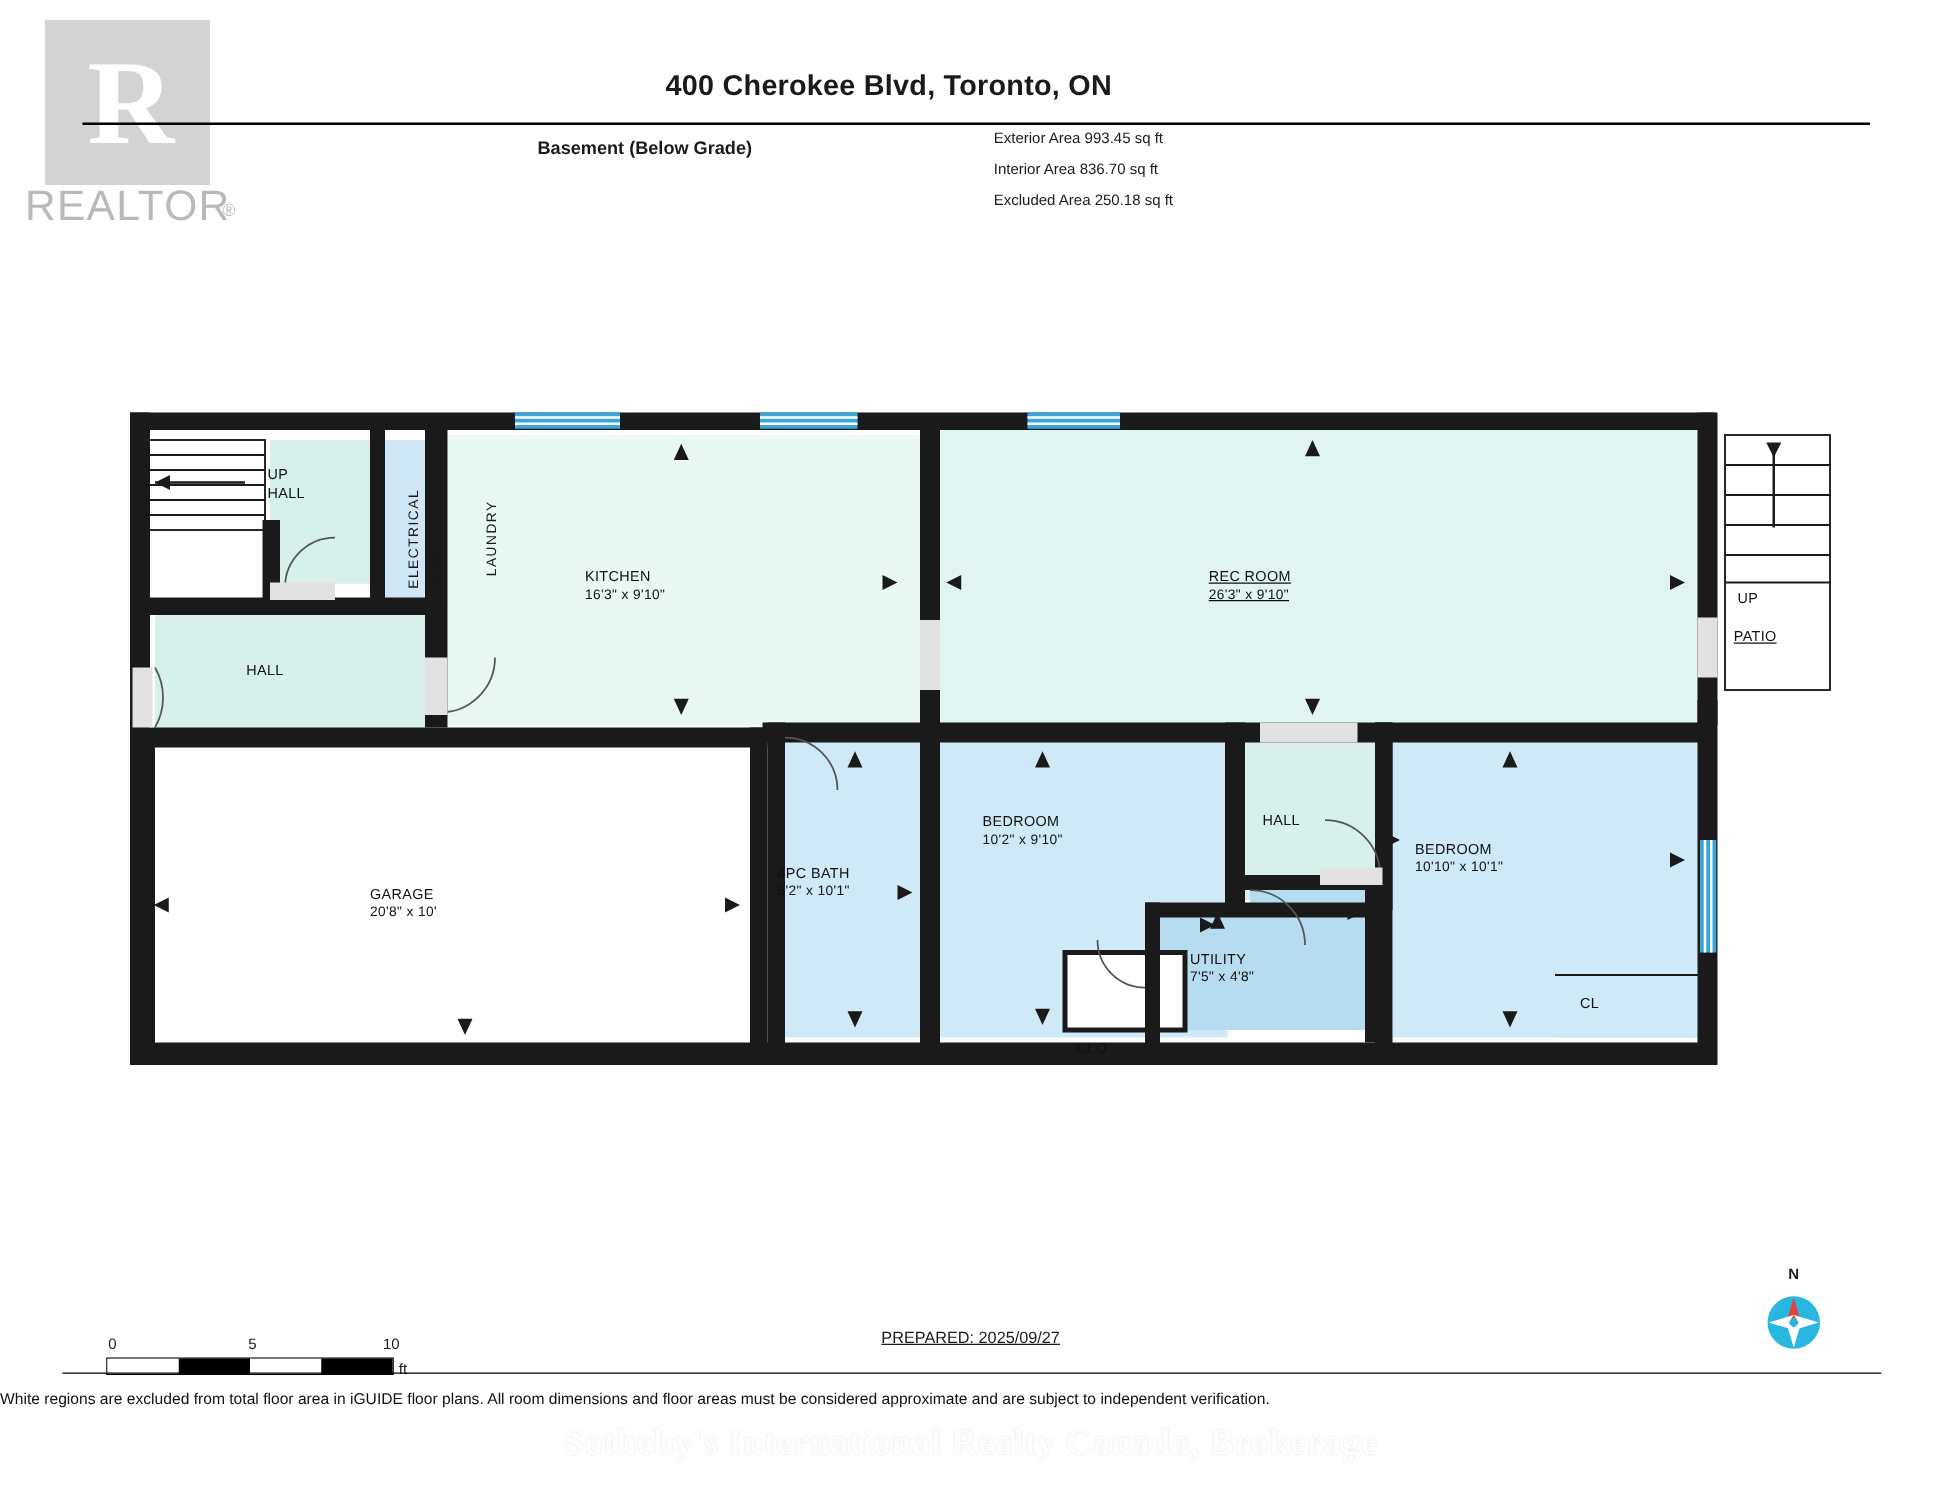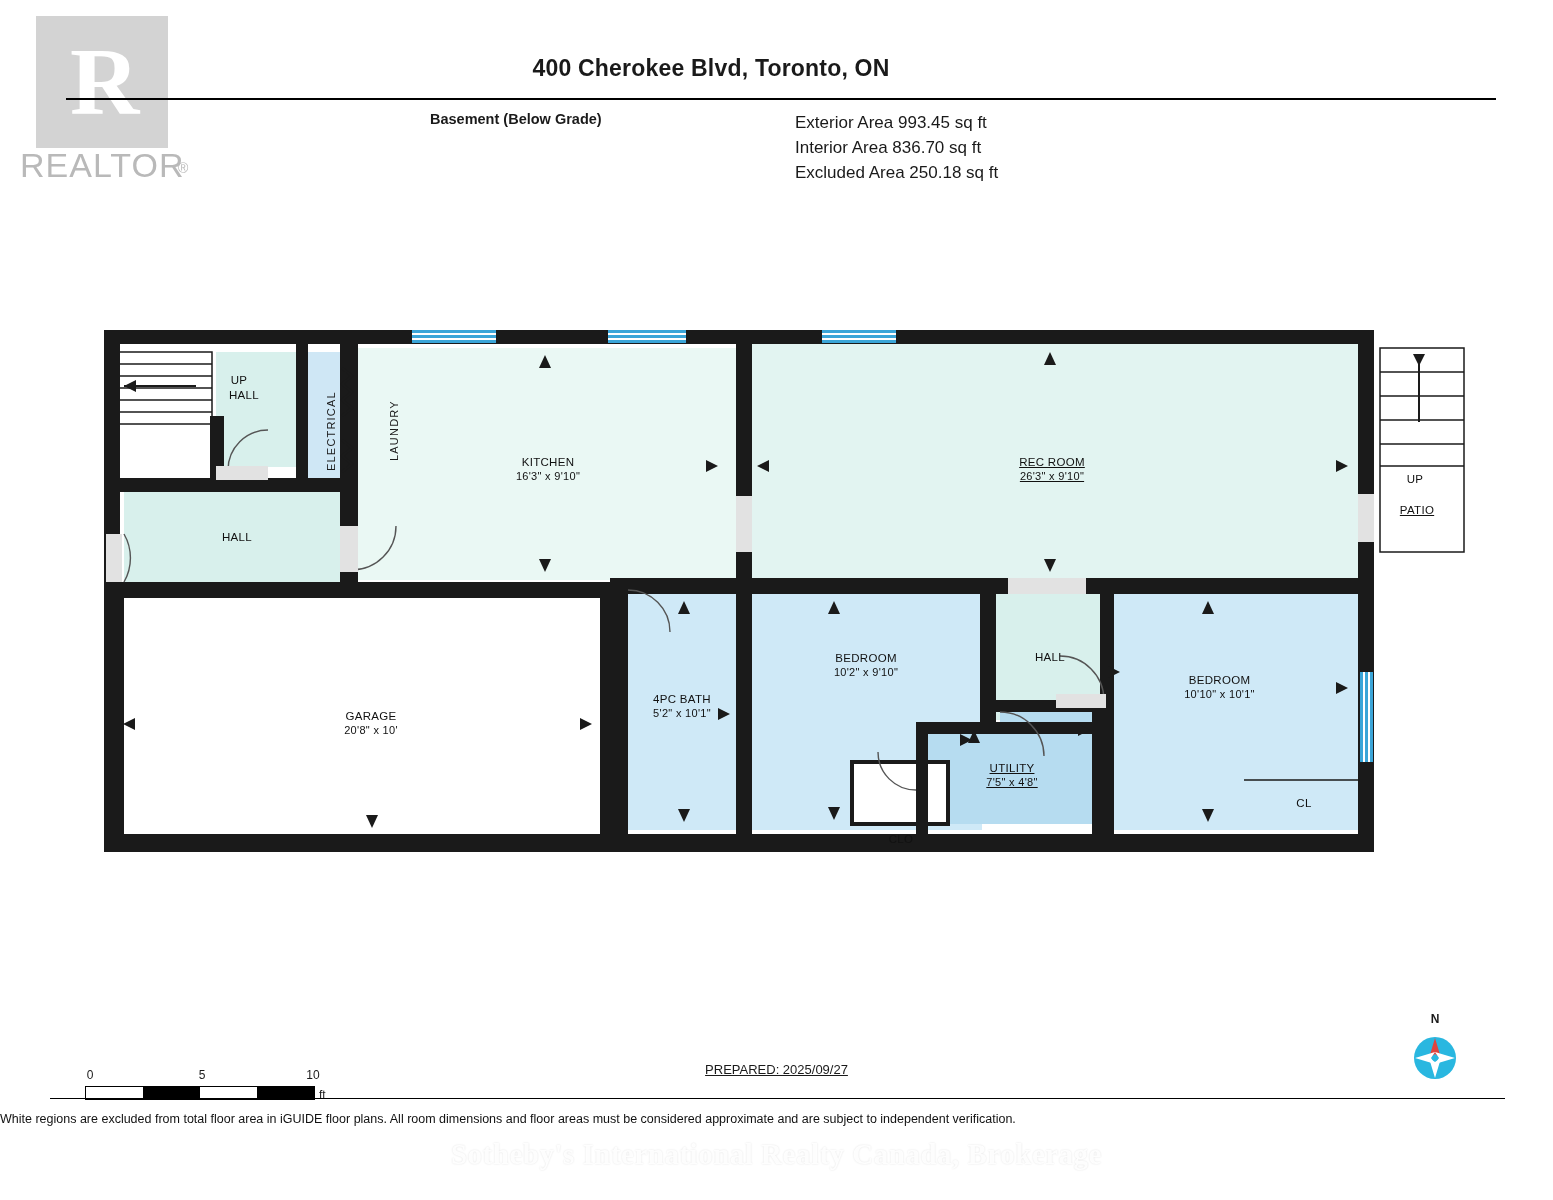--- a/index.html
+++ b/index.html
@@ -36,26 +36,26 @@
     font-size:23px;font-weight:bold;letter-spacing:.2px;
   }
   #title-rule{
     position:absolute;left:66px;top:98px;width:1430px;height:2px;background:#000;
   }
   #level-label{
     position:absolute;left:430px;top:111px;width:350px;
     font-size:14.5px;font-weight:bold;
   }
   #area-block{
-    position:absolute;left:795px;top:110px;font-size:17px;line-height:25px;
+    position:absolute;left:795px;top:98px;font-size:12px;line-height:25px;
   }
   
   #floorplan{position:absolute;left:0;top:0;width:1553px;height:1200px;}
   .lbl{
-    position:absolute;text-align:center;
+    position:absolute;text-align:left;
     font-size:11.5px;color:#111;line-height:14px;letter-spacing:.3px;
     white-space:nowrap;
   }
   .lbl .dim{display:block;font-size:11px;}
   .vlbl{
     position:absolute;font-size:11px;letter-spacing:1.2px;
     transform:rotate(-90deg);transform-origin:center center;white-space:nowrap;
   }
   
   #scalebar{position:absolute;left:85px;top:1068px;width:260px;height:36px;}
@@ -304,21 +304,21 @@
 
 <div class="lbl" style="left:1010px;top:650px;width:80px;">HALL</div>
 
 <div class="lbl" style="left:1132px;top:673px;width:175px;">
   <span>BEDROOM</span>
   <span class="dim">10'10" x 10'1"</span>
 </div>
 
 <div class="lbl" style="left:861px;top:788px;width:80px;margin-top:44px;">CLO</div>
 
-<div class="lbl" style="left:952px;top:761px;width:120px;text-decoration:underline;">
+<div class="lbl" style="left:952px;top:761px;width:120px;">
   <span>UTILITY</span>
   <span class="dim">7'5" x 4'8"</span>
 </div>
 
 <div class="lbl" style="left:1264px;top:796px;width:80px;">CL</div>
 
 <div id="scalebar">
   <div class="nums">
     <span style="left:5px;">0</span>
     <span style="left:117px;">5</span>

